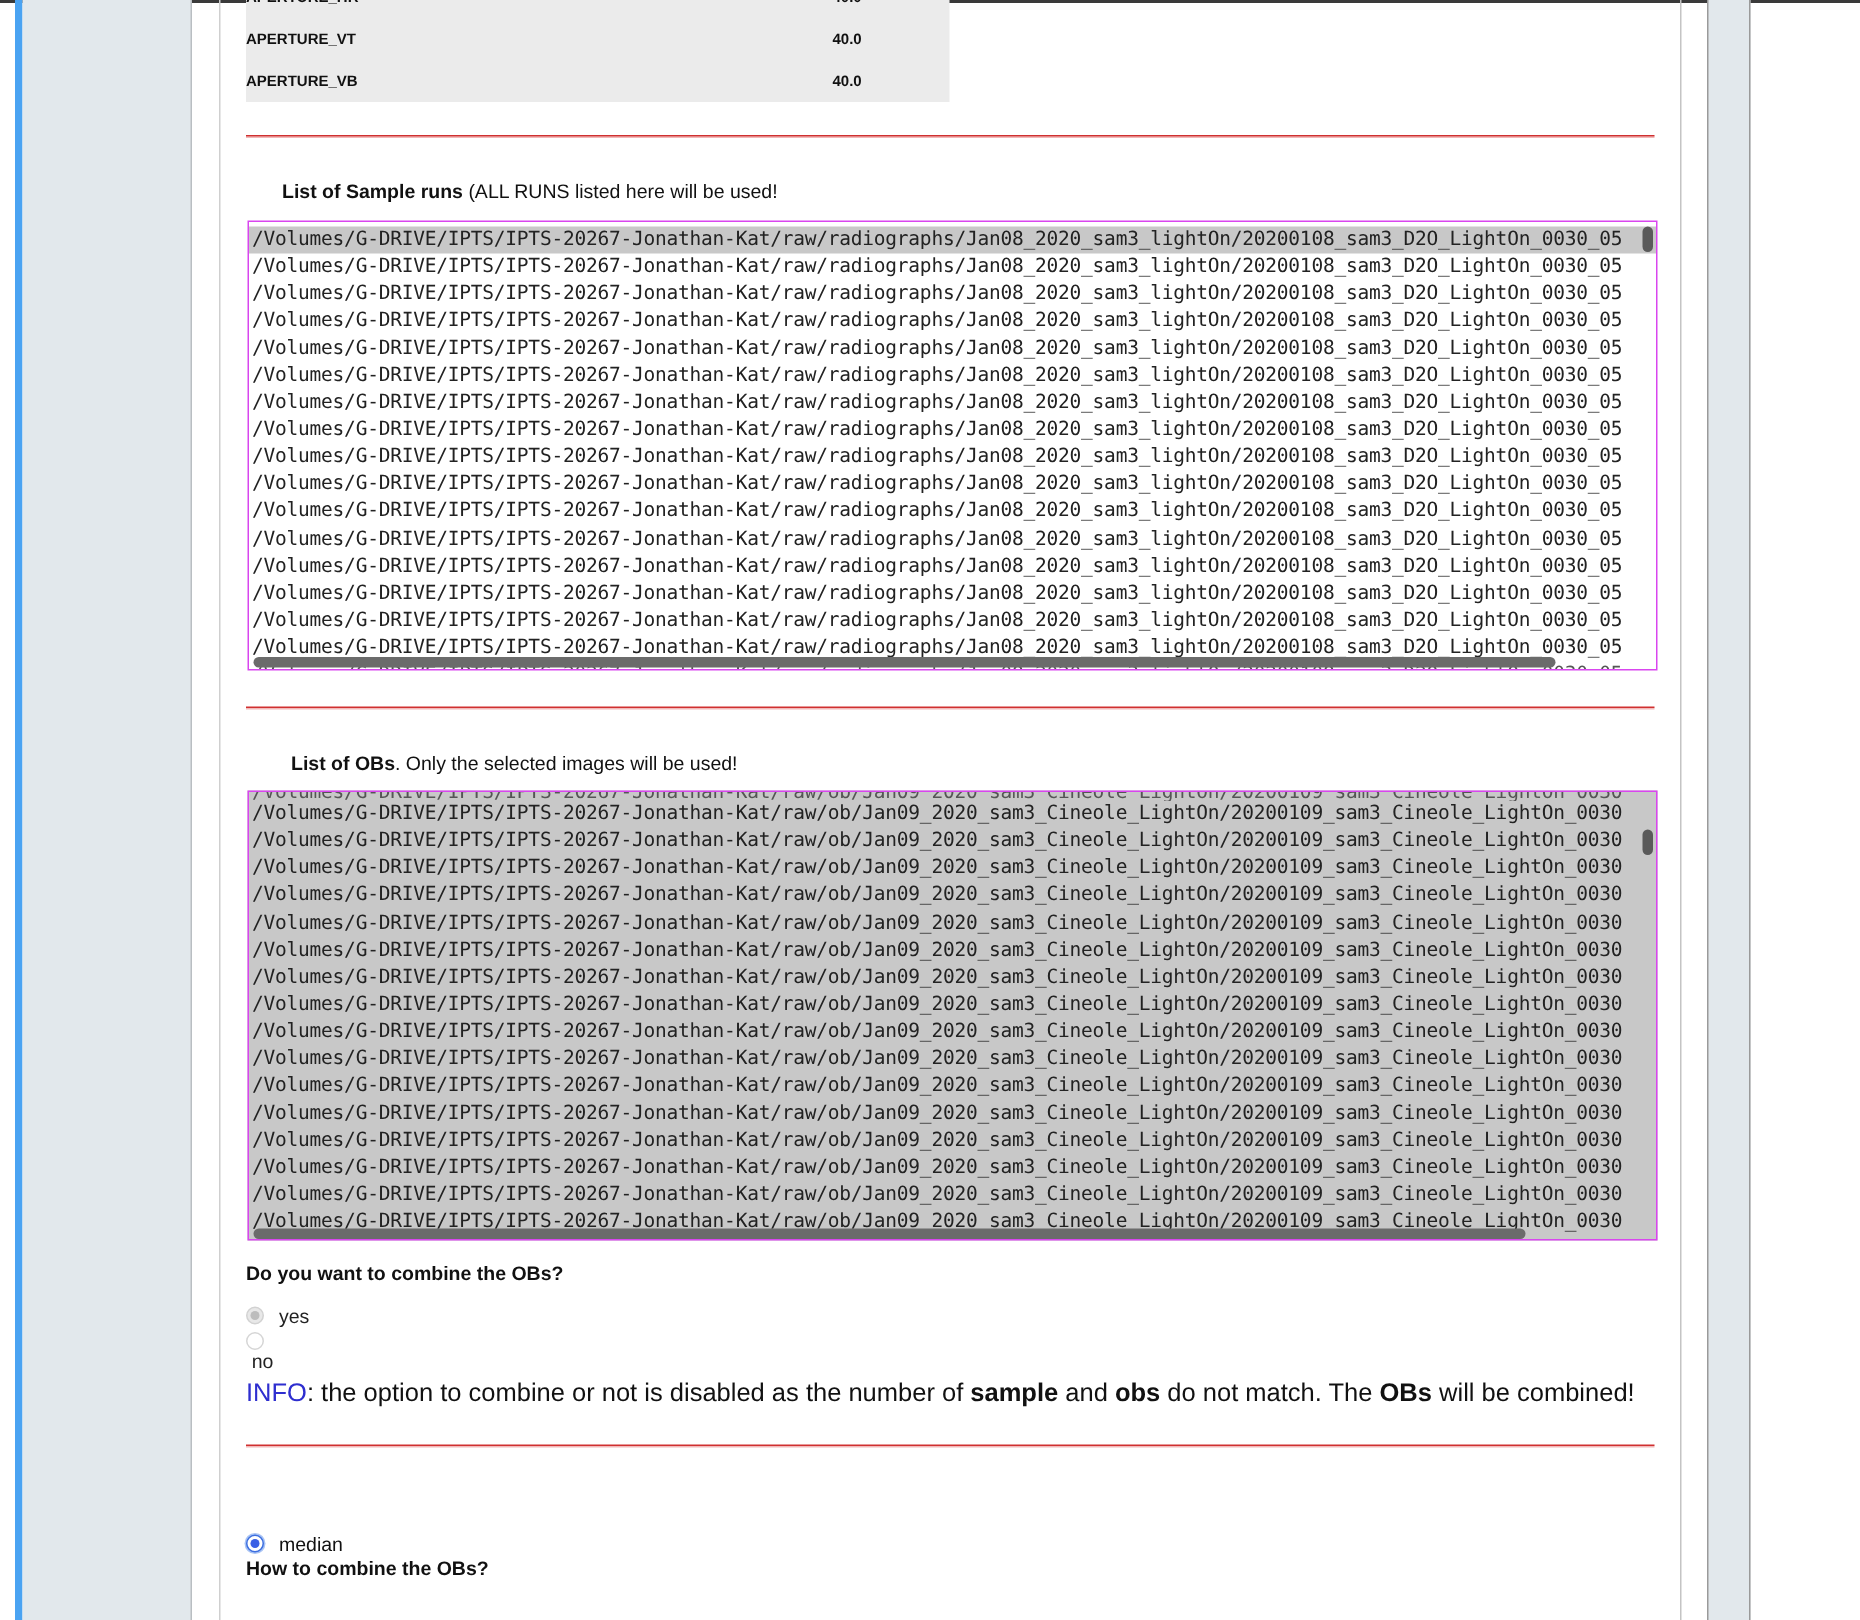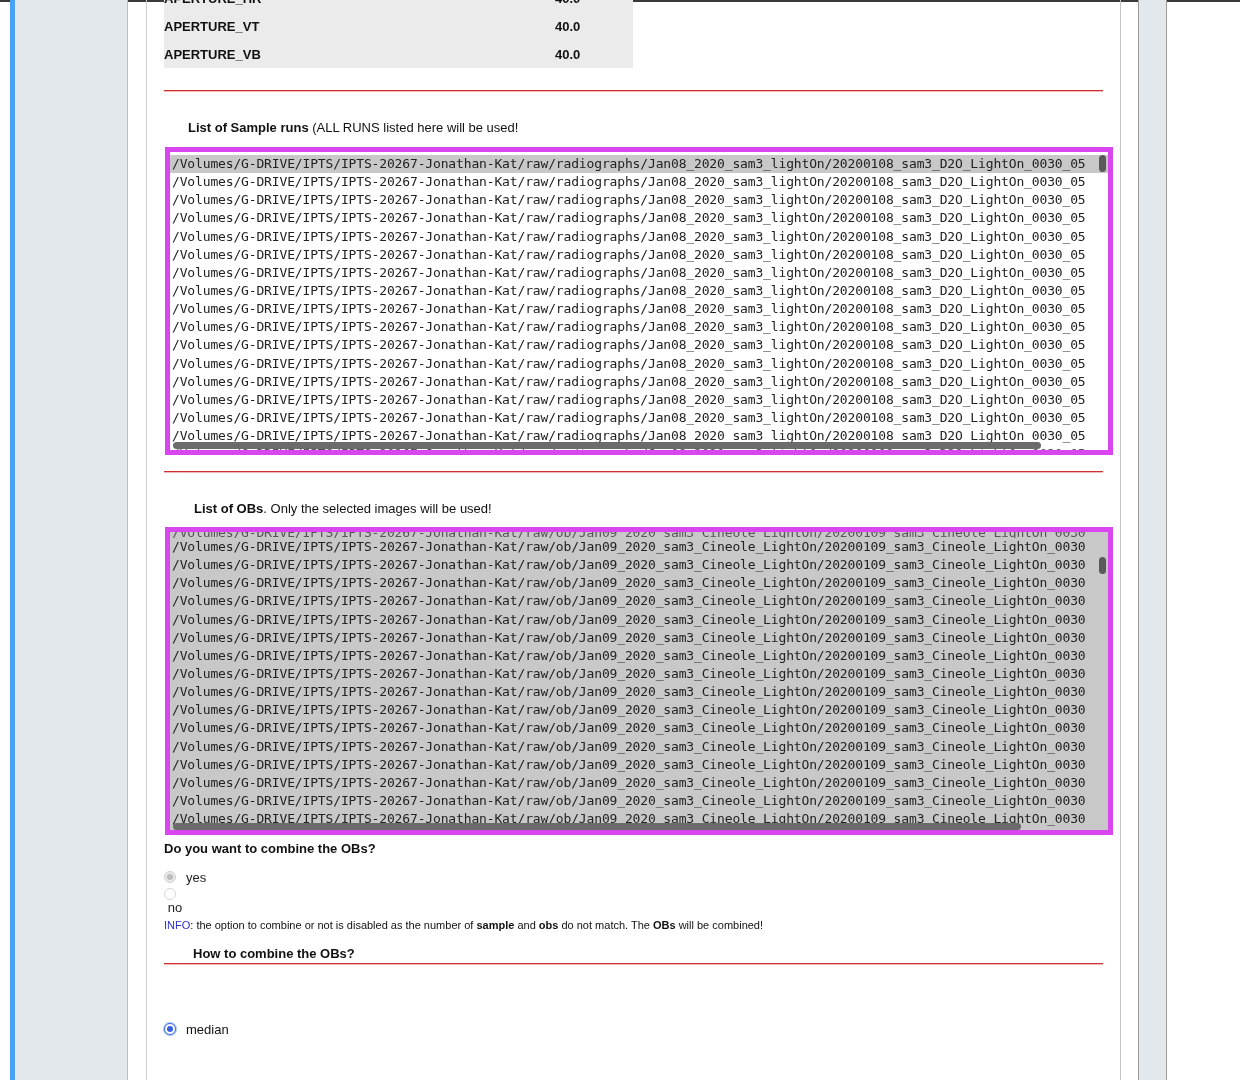--- a/index.html
+++ b/index.html
@@ -12,32 +12,32 @@
   .top-edge { position:absolute; left:0; top:0; width:1240px; height:2px; background:#3a3a3a; }
   .left-accent { position:absolute; left:10px; top:0; width:5px; height:1080px; background:#4aa3f2; }
   .left-panel { position:absolute; left:15px; top:0; width:112px; height:1080px; background:#e2e8ec; border-right:1px solid #b9bec2; }
   .main-border { position:absolute; left:146px; top:0; width:1px; height:1080px; background:#cfcfcf; }
   .right-border { position:absolute; left:1120px; top:0; width:1px; height:1080px; background:#c4c4c4; }
   .right-panel { position:absolute; left:1138px; top:0; width:27px; height:1080px; background:#e2e8ec; border-left:1px solid #9a9a9a; border-right:1px solid #9a9a9a; }
 
   .content { position:absolute; left:164px; top:0; width:940px; }
 
   .param-table { position:absolute; left:0; top:-16px; width:469px; background:#ebebeb; border-collapse:collapse; }
-  .param-table td { height:28px; font-size:13px; font-weight:bold; padding:0; vertical-align:middle; }
+  .param-table td { height:28px; font-size:10px; font-weight:bold; padding:0; vertical-align:middle; }
   .param-table td.k { width:391px; }
   .param-table td.v { width:78px; }
 
   .divider { position:absolute; left:0; width:939px; height:1px; background:#d03030; box-shadow:0 1px 0 #f2b8b8; }
 
   .label { position:absolute; left:0; font-size:13px; }
   .label b { font-weight:bold; }
 
   .listbox {
     position:absolute; left:1px; width:938px; height:298px;
-    border:5px solid #d946ef; background:#fff; overflow:hidden;
+    border:1px solid #d946ef; background:#fff; overflow:hidden;
     font-family:"DejaVu Sans Mono", monospace; font-size:13px;
   }
   .listbox .opt {
     height:18.15px; line-height:18px; white-space:nowrap; padding-left:2px; color:#222;
     overflow:hidden; letter-spacing:-0.15px;
   }
   .listbox .opt.sel { background:#c8c8c8; }
   .listbox .opt.partial-top { height:6px; line-height:2px; color:#555; }
   .listbox .opt.partial-bottom { color:#555; }
   .listbox.all-selected { background:#c8c8c8; }
@@ -50,21 +50,21 @@
     box-sizing:border-box; margin-right:10px; position:relative; flex:none;
   }
   .radio.disabled-checked { background:#e8e8e8; border-color:#d2d2d2; }
   .radio.disabled-checked::after { content:""; position:absolute; left:2px; top:2px; width:6px; height:6px; border-radius:50%; background:#bdbdbd; }
   .radio.disabled { border-color:#d6d6d6; }
   .radio.checked { border-color:#3c6ee0; background:#fff; box-shadow:0 0 0 1px #a8c3f4; }
   .radio.checked::after { content:""; position:absolute; left:2px; top:2px; width:6px; height:6px; border-radius:50%; background:#3a5fe5; }
   .radio.unchecked { border-color:#8a8a8a; }
   .radio-label.disabled { color:#222; }
 
-  .info { position:absolute; left:0; font-size:11px; }
+  .info { position:absolute; left:0; font-size:17px; }
   .info .tag { color:#2e2ecf; }
 </style>
 </head>
 <body>
 
 <div class="top-edge"></div>
 <div class="left-accent"></div>
 <div class="left-panel"></div>
 <div class="main-border"></div>
 <div class="right-border"></div>
@@ -159,21 +159,21 @@
     <span class="radio disabled"></span>
     <span class="radio-label disabled">no</span>
   </div>
 
   <div class="info" style="top:919px;">
     <span class="tag">INFO</span><span>: the option to combine or not is disabled as the number of </span><b>sample</b><span> and </span><b>obs</b><span> do not match. The </span><b>OBs</b><span> will be combined!</span>
   </div>
 
   <div class="divider" style="top:963px;"></div>
 
-  <div class="label" style="top:946px;margin-left:29px;">
+  <div class="label" style="top:1038px;">
     <b>How to combine the OBs?</b>
   </div>
 
   <div class="radio-row" style="top:1020px;">
     <span class="radio checked"></span>
     <span class="radio-label">median</span>
   </div>
   <div class="radio-row" style="top:1096px;">
     <span class="radio unchecked"></span>
     <span class="radio-label">mean</span>

